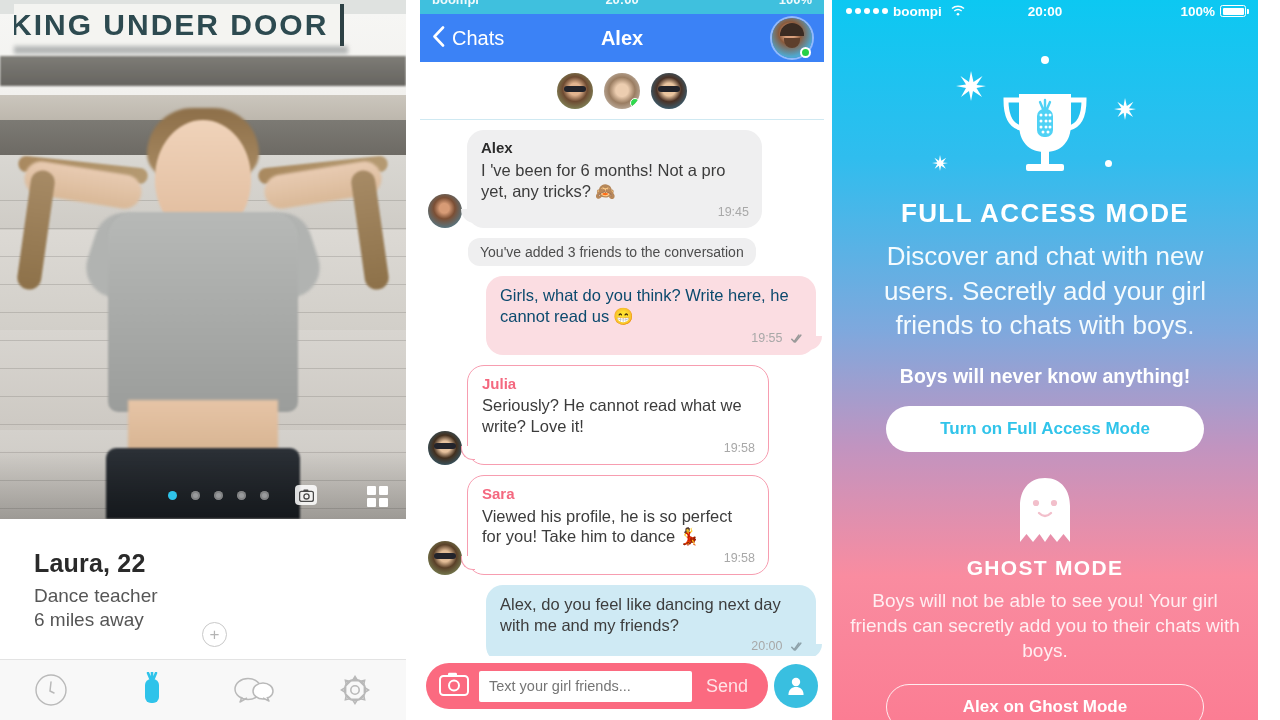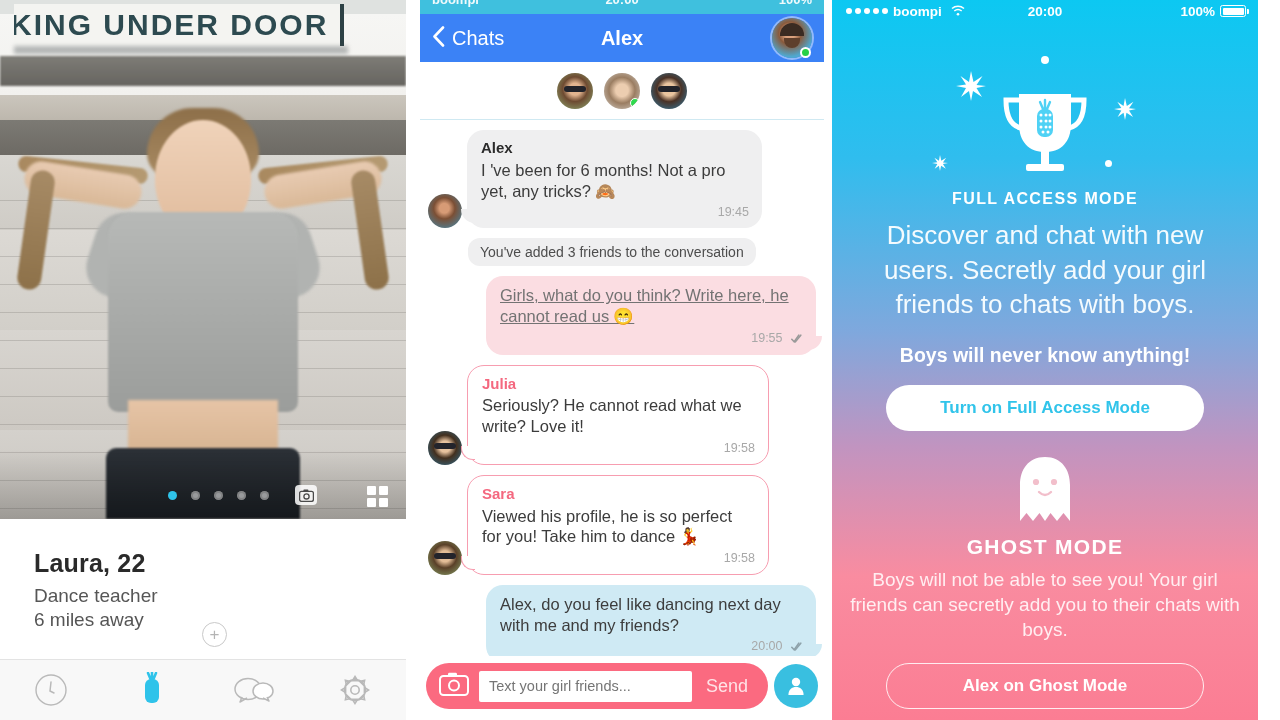--- a/index.html
+++ b/index.html
@@ -238,21 +238,21 @@
     font-size: 12.5px; color: #a8a8a8; float: right;
     margin-left: 10px; margin-top: 4px;
   }
   .bubble.grey { background: #efeff0; }
   .bubble.grey .sender { color: #2b2b2b; }
   .bubble.grey::after {
     content:""; position:absolute; left:-6px; bottom:5px;
     width:14px; height:14px; background:#efeff0; border-radius:0 0 0 14px;
   }
   .bubble.pink-fill { background: #fbdde2; }
-  .bubble.pink-fill .text { color: #737373; text-decoration: underline; }
+  .bubble.pink-fill .text { color: #0c4a6e; }
   .bubble.pink-fill::after {
     content:""; position:absolute; right:-6px; bottom:5px;
     width:14px; height:14px; background:#fbdde2; border-radius:0 0 14px 0;
   }
   .bubble.pink-out { background: #ffffff; border: 1.6px solid #f79db0; }
   .bubble.pink-out .sender { color: #f4687f; }
   .bubble.pink-out::after {
     content:""; position:absolute; left:-7px; bottom:4px;
     width:13px; height:13px; background:#fff;
     border-left:1.6px solid #f79db0; border-bottom:1.6px solid #f79db0;
@@ -310,21 +310,21 @@
   .dots5 { display: flex; gap: 3px; }
   .dots5 i { width: 6px; height: 6px; border-radius: 50%; background: #fff; display: block; }
   .ms-mid { position: absolute; left: 50%; transform: translateX(-50%); }
   .ms-right { position: absolute; right: 12px; display: flex; align-items: center; gap: 5px; }
   .batt { width: 26px; height: 12px; border: 1.5px solid #fff; border-radius: 2.5px; position: relative; }
   .batt::after { content:""; position:absolute; right:-4px; top:3px; width:2.5px; height:5px; background:#fff; border-radius:0 1px 1px 0; }
   .batt i { position:absolute; left:1.5px; top:1.5px; bottom:1.5px; right:1.5px; background:#fff; border-radius:1px; display:block; }
   .sparkles { position: absolute; left: 0; right: 0; top: 30px; height: 150px; pointer-events: none; }
   .spark { position: absolute; }
   .mode-title {
-    font-size: 16px; font-weight: 700; letter-spacing: 1.4px; margin-top: 10px;
+    font-size: 26px; font-weight: 700; letter-spacing: 1.4px; margin-top: 18px;
   }
   .mode-desc {
     font-size: 26px; line-height: 1.33; margin-top: 10px;
     padding: 0 28px; font-weight: 400; color: #f4fbfe;
   }
   .mode-tag {
     font-size: 19.5px; font-weight: 700; margin-top: 22px; color: #ffffff;
   }
   .btn-solid {
     display: block; margin: 18px auto 0; width: 318px; height: 46px;

